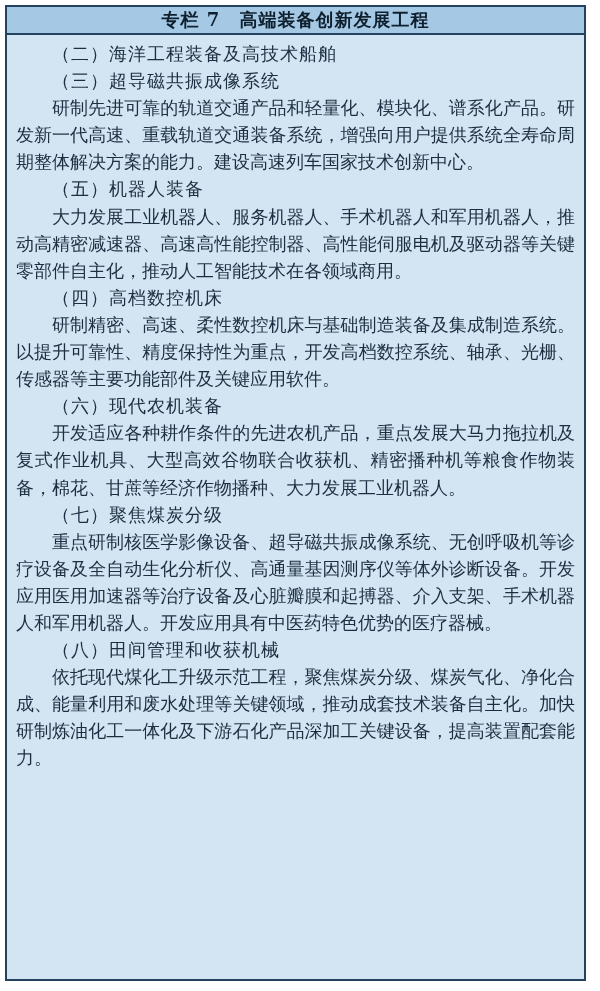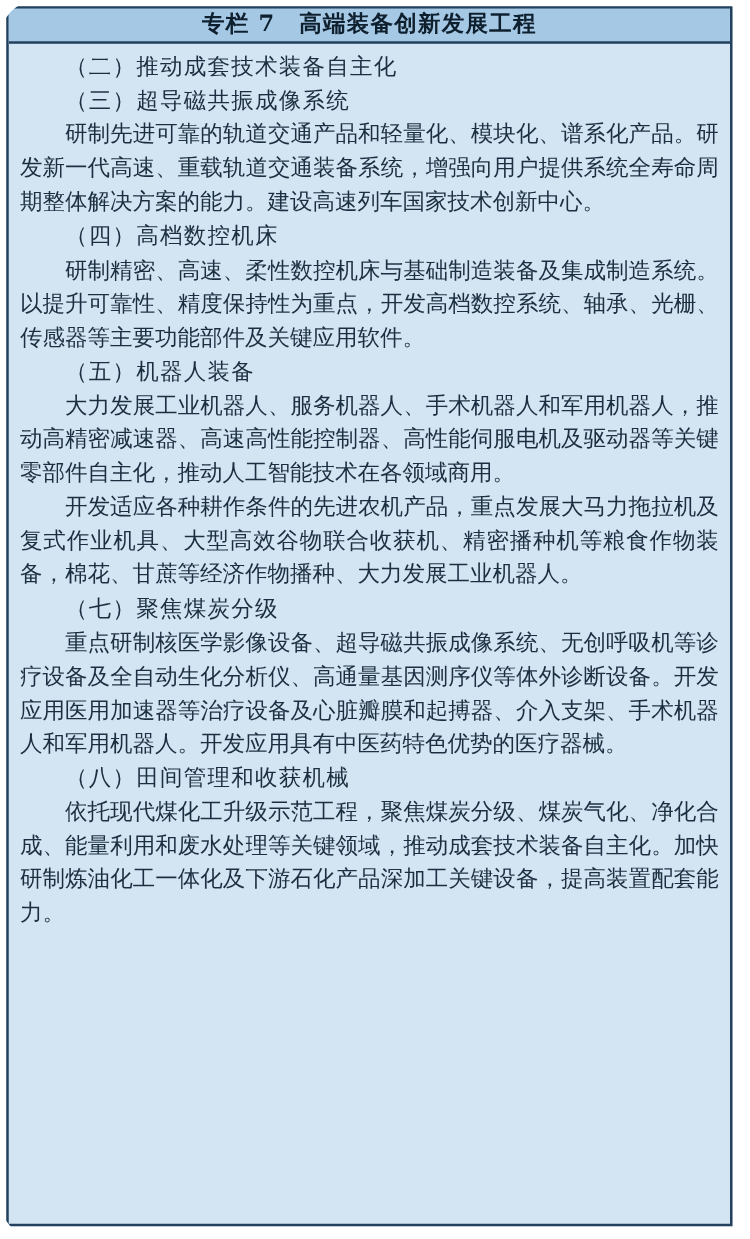--- a/index.html
+++ b/index.html
@@ -7,21 +7,20 @@
     padding: 0;
     background: #ffffff;
     font-family: "DejaVu Serif", "Liberation Serif", serif;
   }
   .page {
     position: relative;
     width: 600px;
     height: 991px;
     background: #ffffff;
     overflow: hidden;
-    border-radius: 31px;
   }
   .panel {
     position: absolute;
     left: 5px;
     top: 5px;
     width: 581px;
     height: 976px;
     border: 2px solid var(--border, #24425e);
     background: var(--body-bg, #d3e5f2);
     box-sizing: border-box;
@@ -57,39 +56,40 @@
 <body>
 
 <div class="page">
   <div class="panel">
     <div class="panel-header">
       <span>专栏 7　高端装备创新发展工程</span>
     </div>
     <div class="panel-body" id="sections">
 
   <div class="section">
-    <div class="section-heading">（二）推动成套技术装备自主化</div>
+    <div class="section-heading">（二）海洋工程装备及高技术船舶</div>
   </div>
 
   <div class="section">
     <div class="section-heading">（三）超导磁共振成像系统</div>
     <p class="section-paragraph">研制先进可靠的轨道交通产品和轻量化、模块化、谱系化产品。研发新一代高速、重载轨道交通装备系统，增强向用户提供系统全寿命周期整体解决方案的能力。建设高速列车国家技术创新中心。</p>
   </div>
 
   <div class="section">
+    <div class="section-heading">（五）机器人装备</div>
+    <p class="section-paragraph">大力发展工业机器人、服务机器人、手术机器人和军用机器人，推动高精密减速器、高速高性能控制器、高性能伺服电机及驱动器等关键零部件自主化，推动人工智能技术在各领域商用。</p>
+  </div>
+
+  <div class="section">
     <div class="section-heading">（四）高档数控机床</div>
     <p class="section-paragraph">研制精密、高速、柔性数控机床与基础制造装备及集成制造系统。以提升可靠性、精度保持性为重点，开发高档数控系统、轴承、光栅、传感器等主要功能部件及关键应用软件。</p>
   </div>
 
   <div class="section">
-    <div class="section-heading">（五）机器人装备</div>
-    <p class="section-paragraph">大力发展工业机器人、服务机器人、手术机器人和军用机器人，推动高精密减速器、高速高性能控制器、高性能伺服电机及驱动器等关键零部件自主化，推动人工智能技术在各领域商用。</p>
-  </div>
-
-  <div class="section">
+    <div class="section-heading">（六）现代农机装备</div>
     <p class="section-paragraph">开发适应各种耕作条件的先进农机产品，重点发展大马力拖拉机及复式作业机具、大型高效谷物联合收获机、精密播种机等粮食作物装备，棉花、甘蔗等经济作物播种、大力发展工业机器人。</p>
   </div>
 
   <div class="section">
     <div class="section-heading">（七）聚焦煤炭分级</div>
     <p class="section-paragraph">重点研制核医学影像设备、超导磁共振成像系统、无创呼吸机等诊疗设备及全自动生化分析仪、高通量基因测序仪等体外诊断设备。开发应用医用加速器等治疗设备及心脏瓣膜和起搏器、介入支架、手术机器人和军用机器人。开发应用具有中医药特色优势的医疗器械。</p>
   </div>
 
   <div class="section">
     <div class="section-heading">（八）田间管理和收获机械</div>

